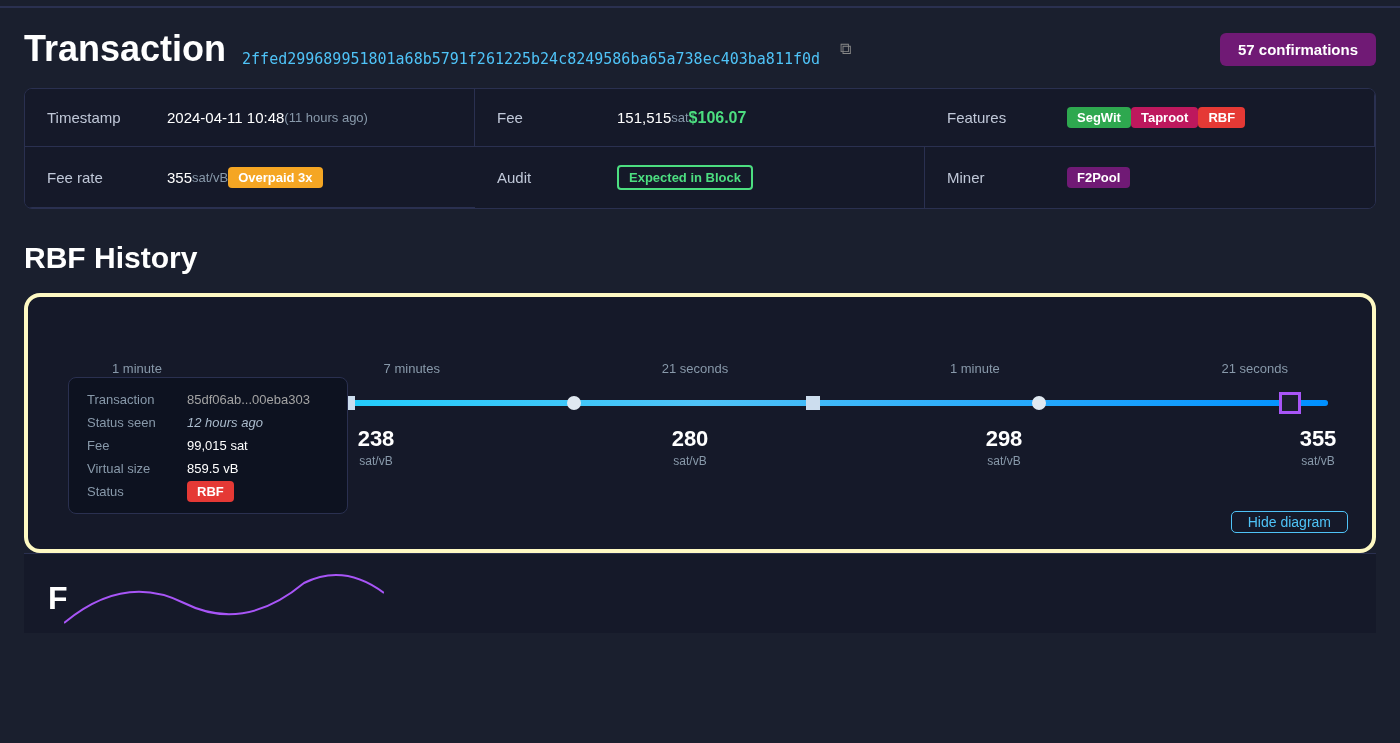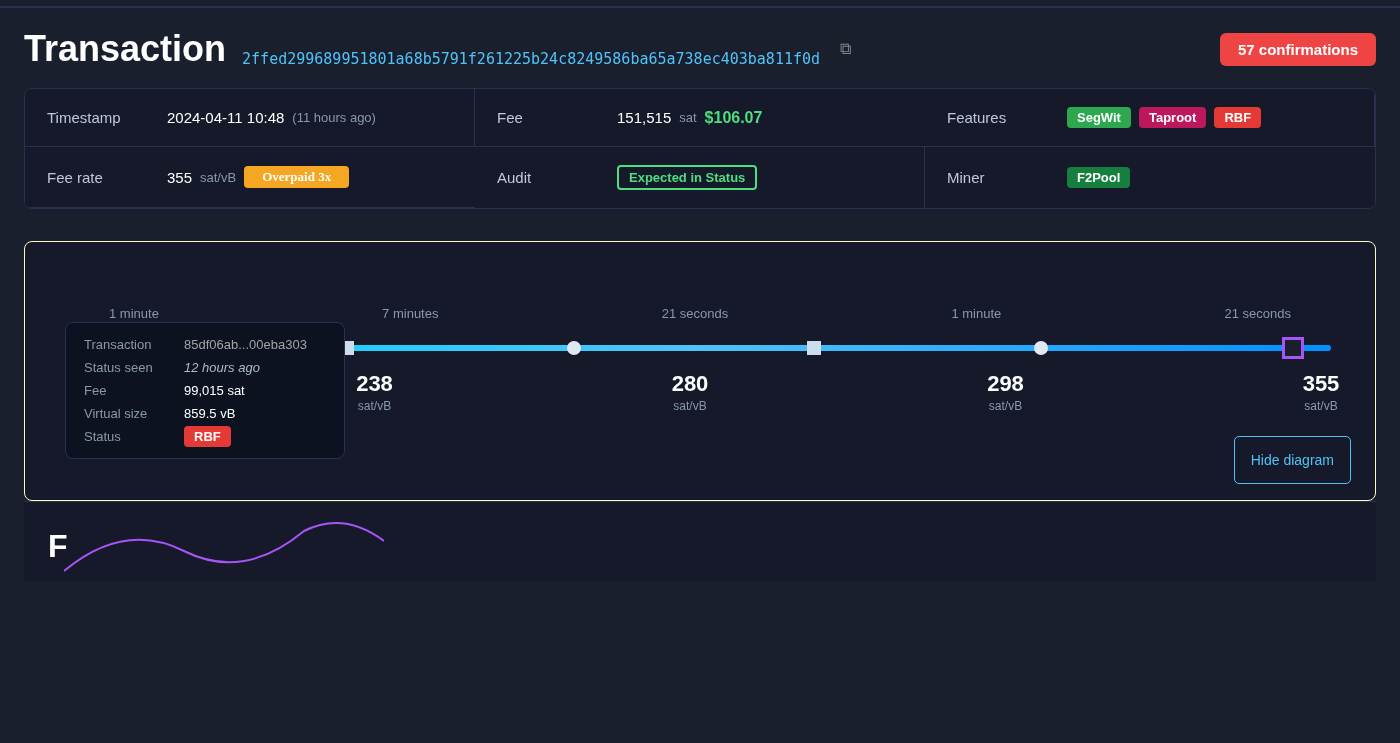--- a/index.html
+++ b/index.html
@@ -48,21 +48,21 @@
       text-decoration: none;
       margin-top: 20px;
     }
     .copy-icon {
       color: #888;
       cursor: pointer;
       font-size: 16px;
       margin-left: 4px;
     }
     .confirmations-badge {
-      background: #ef4444;
+      background: #701a75;
       color: #ffffff;
       font-size: 15px;
       font-weight: 600;
       padding: 8px 18px;
       border-radius: 6px;
       white-space: nowrap;
     }
 
     
     .info-grid {
@@ -92,21 +92,20 @@
       color: #c0c8d8;
       font-size: 15px;
       width: 120px;
       flex-shrink: 0;
     }
     .info-value {
       color: #ffffff;
       font-size: 15px;
       display: flex;
       align-items: center;
-      gap: 8px;
       flex-wrap: wrap;
     }
     .info-value .muted {
       color: #8899aa;
       font-size: 13px;
     }
     .info-value .green {
       color: #4cde80;
       font-weight: 700;
       font-size: 16px;
@@ -116,39 +115,39 @@
     .badge {
       padding: 3px 10px;
       border-radius: 4px;
       font-size: 13px;
       font-weight: 700;
       color: #fff;
     }
     .badge-segwit { background: #2ea84f; }
     .badge-taproot { background: #be185d; }
     .badge-rbf { background: #e53935; }
-    .badge-overpaid { background: #f5a623; color: #fff; font-weight: 600; padding: 3px 18px; border-radius: 4px; font-size: 13px; font-family: Liberation Serif, serif; }
+    .badge-overpaid { background: #f5a623; color: #fff; font-weight: 600; padding: 3px 10px; border-radius: 4px; font-size: 13px; }
     .badge-audit { background: transparent; border: 2px solid #4cde80; color: #4cde80; padding: 3px 10px; border-radius: 4px; font-size: 13px; font-weight: 700; }
-    .badge-f2pool { background: #15803d; color: #fff; padding: 3px 10px; border-radius: 4px; font-size: 13px; font-weight: 600; }
+    .badge-f2pool { background: #701a75; color: #fff; padding: 3px 10px; border-radius: 4px; font-size: 13px; font-weight: 600; }
 
     
     .rbf-section {
       margin-top: 8px;
     }
     .rbf-title {
       font-size: 30px;
       font-weight: 700;
       color: #ffffff;
       margin-bottom: 18px;
     }
 
     .rbf-chart-container {
       background: #151929;
-      border: 1px solid #fef9c3;
-      border-radius: 8px;
+      border: 4px solid #fef9c3;
+      border-radius: 16px;
       padding: 24px 24px 16px 24px;
       position: relative;
       min-height: 260px;
     }
 
     
     .timeline-wrapper {
       position: relative;
       padding: 40px 0 60px 0;
     }
@@ -278,21 +277,21 @@
     .tooltip-val.italic { font-style: italic; color: #aabbcc; }
 
     
     .hide-diagram-btn {
       position: absolute;
       bottom: 16px;
       right: 24px;
       background: transparent;
       border: 1px solid #4fc3f7;
       color: #4fc3f7;
-      padding: 15px 16px;
+      padding: 2px 16px;
       border-radius: 5px;
       font-size: 14px;
       cursor: pointer;
     }
 
     
     .bottom-curve {
       height: 80px;
       background: #151929;
       position: relative;
@@ -359,34 +358,35 @@
       <span class="info-value">
         <span>355</span>
         <span class="muted">sat/vB</span>
         <span class="badge-overpaid">Overpaid 3x</span>
       </span>
     </div>
 
     <div class="info-row">
       <span class="info-label">Audit</span>
       <span class="info-value">
-        <span class="badge-audit">Expected in Status</span>
+        <span class="badge-audit">Expected in Block</span>
       </span>
     </div>
 
     <div class="info-row">
       <span class="info-label">Miner</span>
       <span class="info-value">
         <span class="badge-f2pool">F2Pool</span>
       </span>
     </div>
 
   </div>
 
   <div class="rbf-section">
+    <h2 class="rbf-title">RBF History</h2>
 
     <div class="rbf-chart-container">
 
       <div class="timeline-wrapper">
 
         <div class="timeline-labels">
           <span class="timeline-label">1 minute</span>
           <span class="timeline-label">7 minutes</span>
           <span class="timeline-label">21 seconds</span>
           <span class="timeline-label">1 minute</span>

